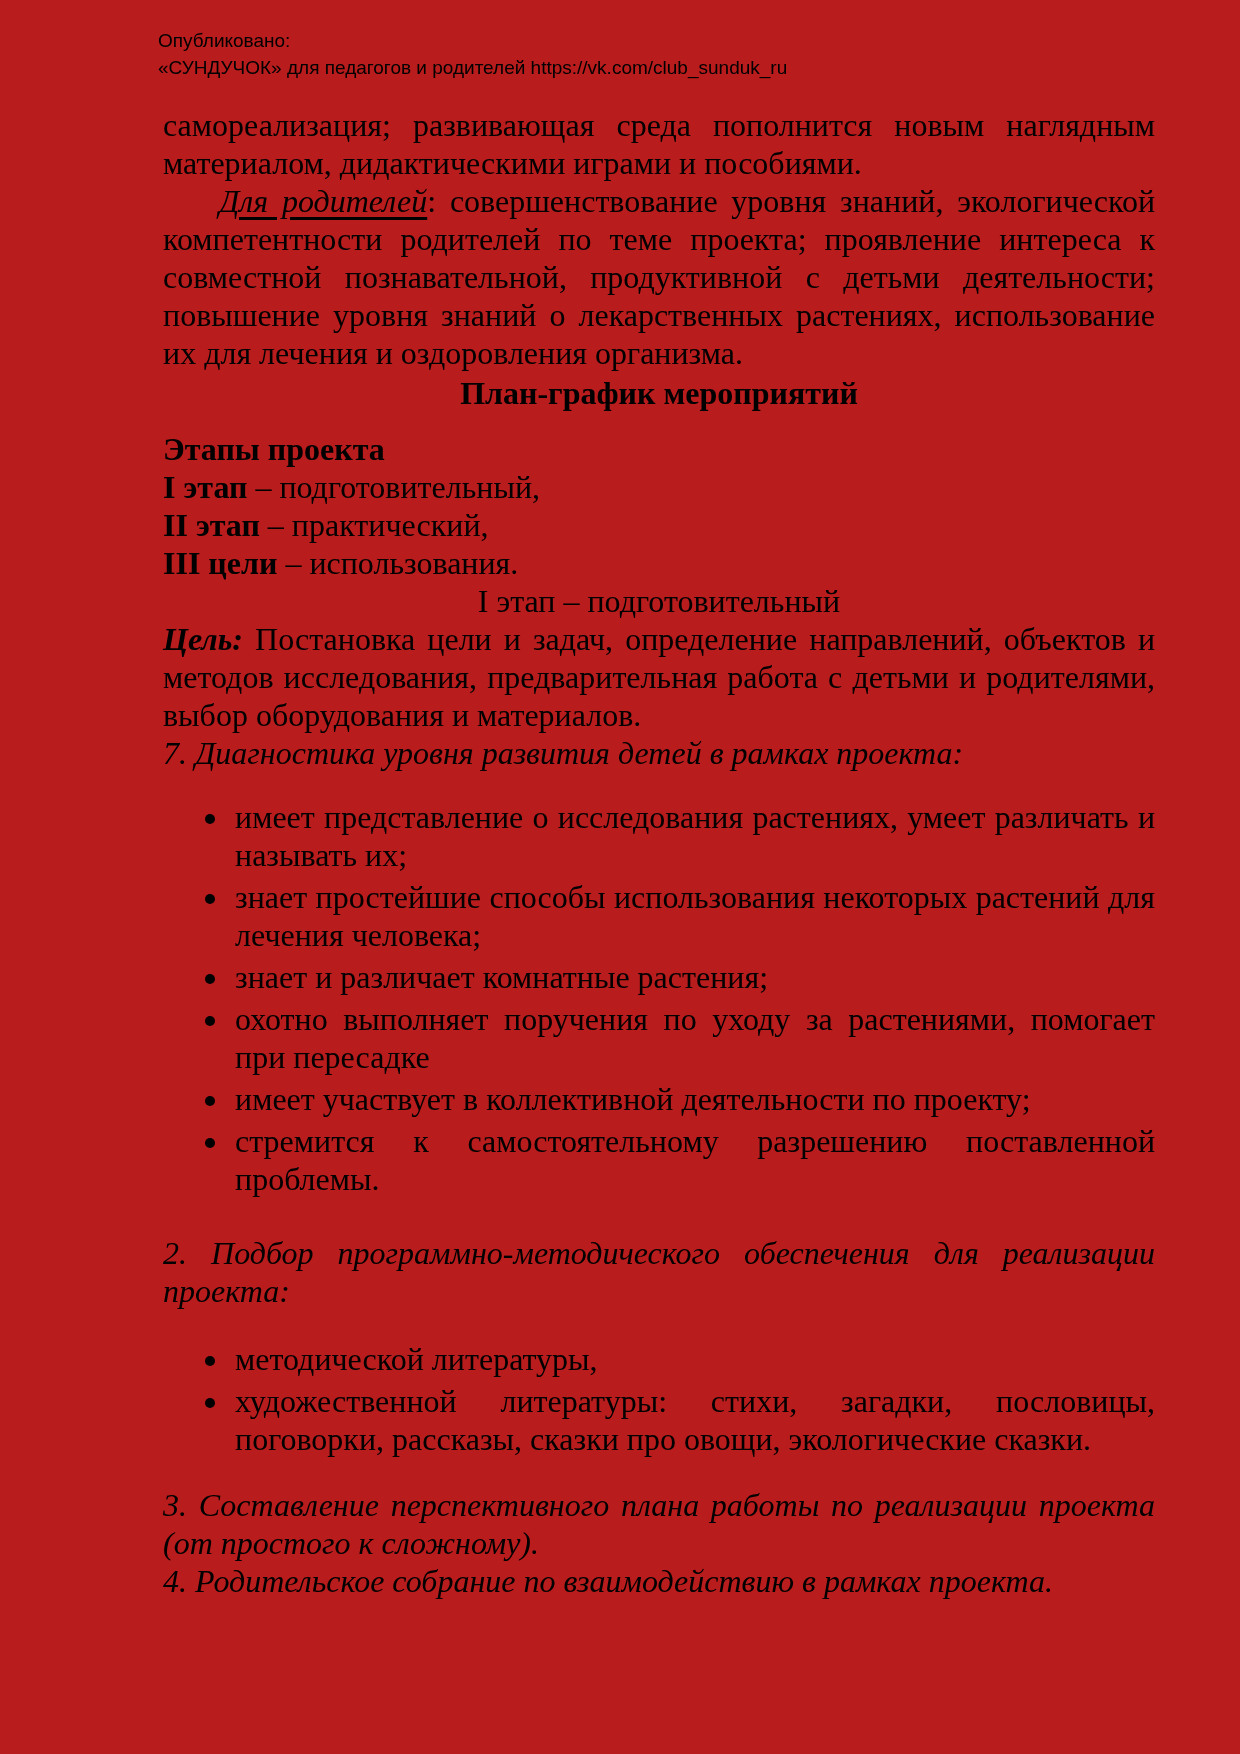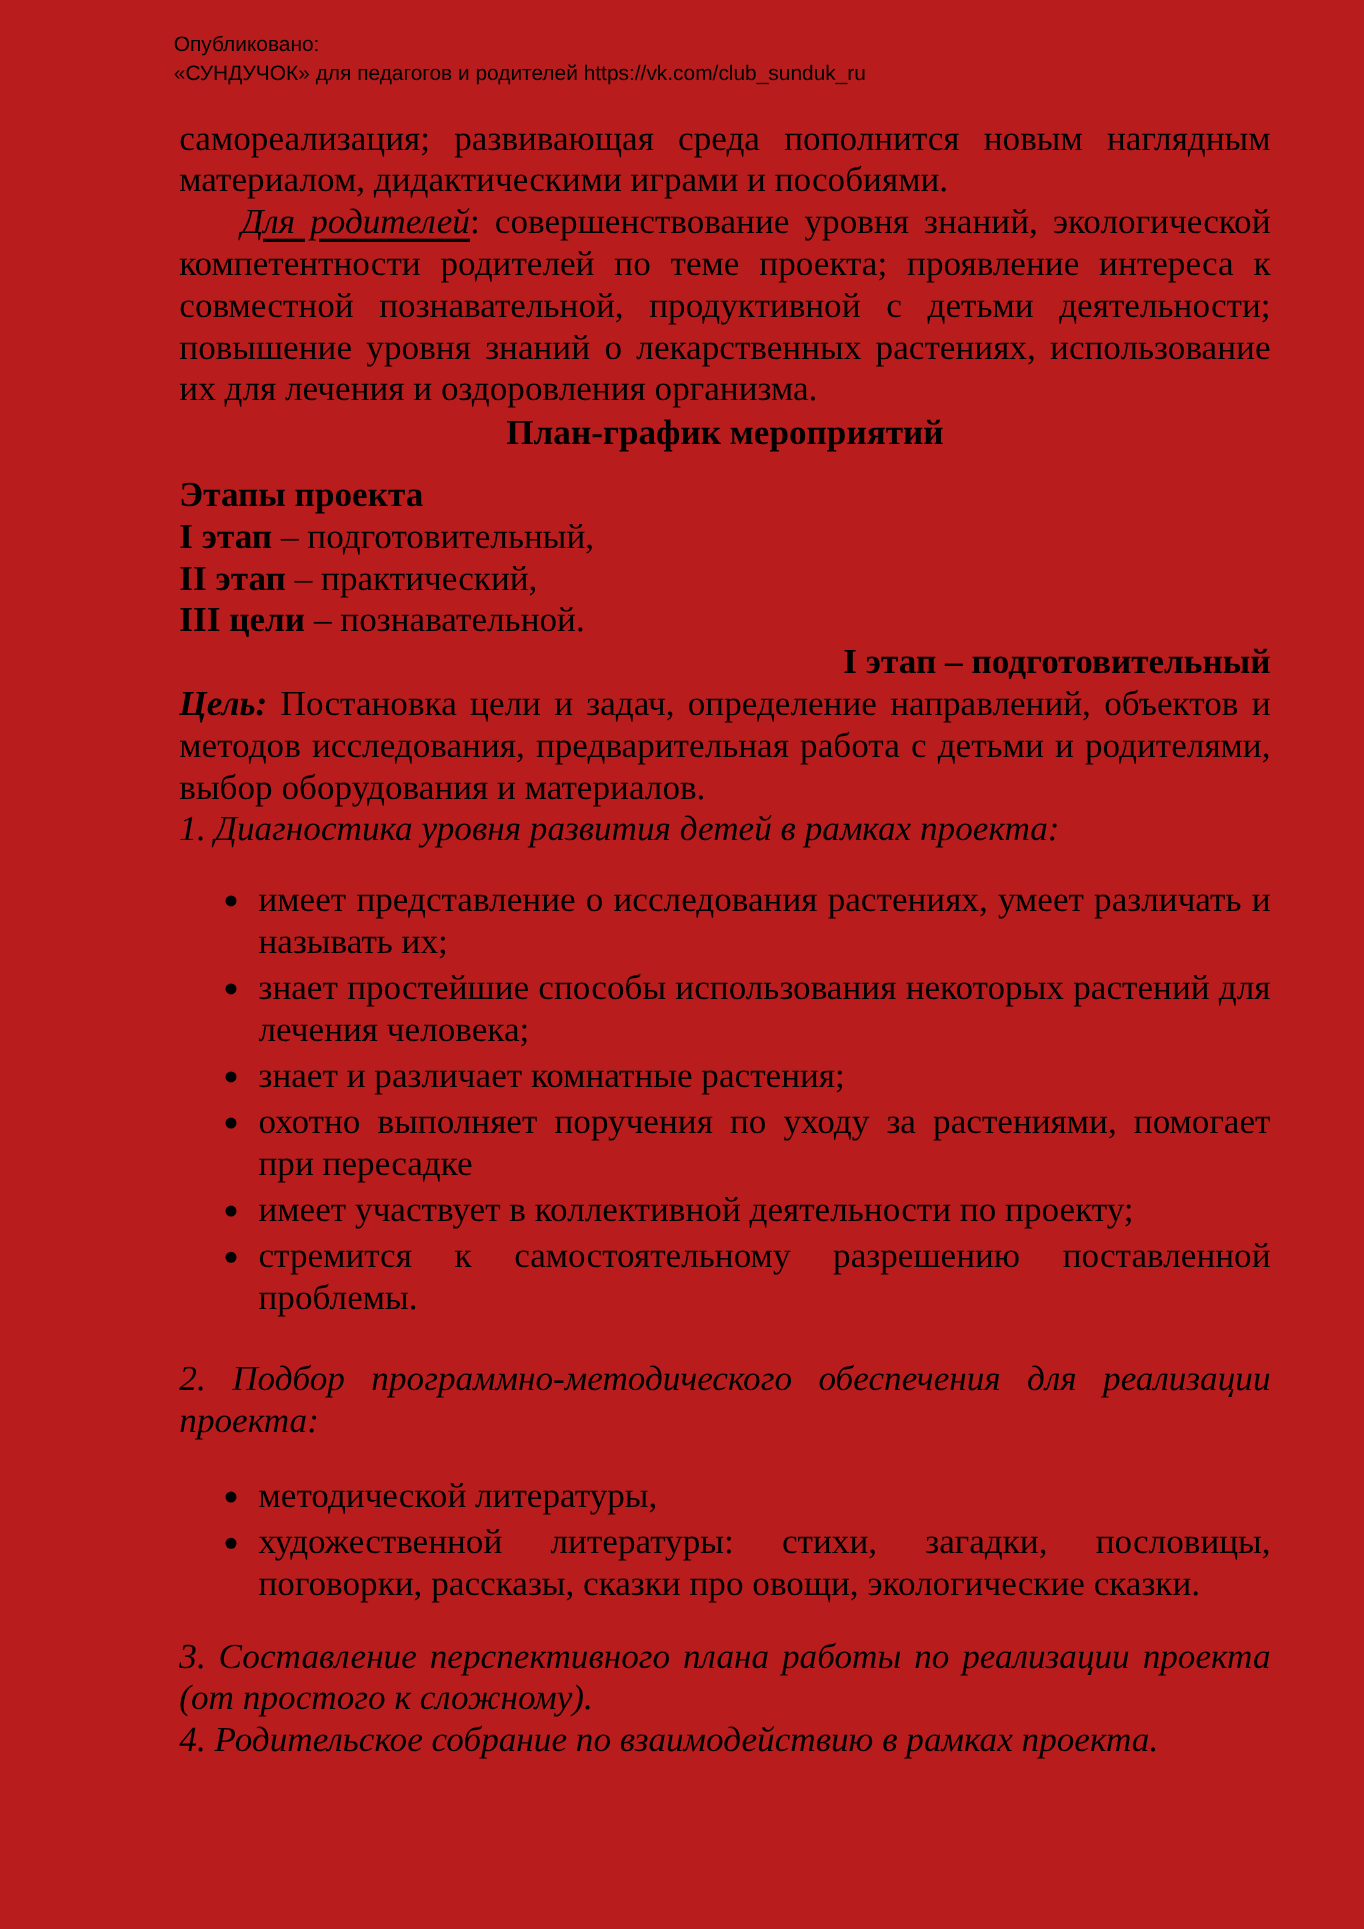--- a/index.html
+++ b/index.html
@@ -40,22 +40,22 @@
     font-style: italic;
     text-decoration: underline;
     text-underline-offset: 5px;
   }
   .heading-center {
     text-align: center;
     font-weight: bold;
     margin: 2px 0 18px 0;
   }
   .subheading-center {
-    text-align: right;
-    font-weight: bold;
+    text-align: center;
+    font-weight: normal;
   }
   .bold { font-weight: bold; }
   .goal-label { font-weight: bold; font-style: italic; }
   .num-item { font-style: italic; }
   ul.blist {
     list-style: disc outside;
     margin: 26px 0 36px 0;
     padding-left: 68px;
   }
   ul.blist.tight-bottom { margin-bottom: 28px; margin-top: 30px; }
@@ -86,28 +86,28 @@
 
     <p class="bold">Этапы проекта</p>
 
     <p><b>I этап</b>
       <span>– подготовительный,</span></p>
 
     <p><b>II этап</b>
       <span>– практический,</span></p>
 
     <p><b>III цели</b>
-      <span>– познавательной.</span></p>
+      <span>– использования.</span></p>
 
     <div class="subheading-center">I этап – подготовительный</div>
 
     <p class="just"><span class="goal-label">Цель:</span>
       <span>Постановка цели и задач, определение направлений, объектов и методов исследования, предварительная работа с детьми и родителями, выбор оборудования и материалов.</span></p>
 
-    <p class="just num-item">1. Диагностика уровня развития детей в рамках проекта:</p>
+    <p class="just num-item">7. Диагностика уровня развития детей в рамках проекта:</p>
 
     <ul class="blist">
       <li>имеет представление о исследования растениях, умеет различать и называть их;</li>
       <li>знает простейшие способы использования некоторых растений для лечения человека;</li>
       <li>знает и различает комнатные растения;</li>
       <li>охотно выполняет поручения по уходу за растениями, помогает при пересадке</li>
       <li>имеет участвует в коллективной деятельности по проекту;</li>
       <li>стремится к самостоятельному разрешению поставленной проблемы.</li>
     </ul>
 

